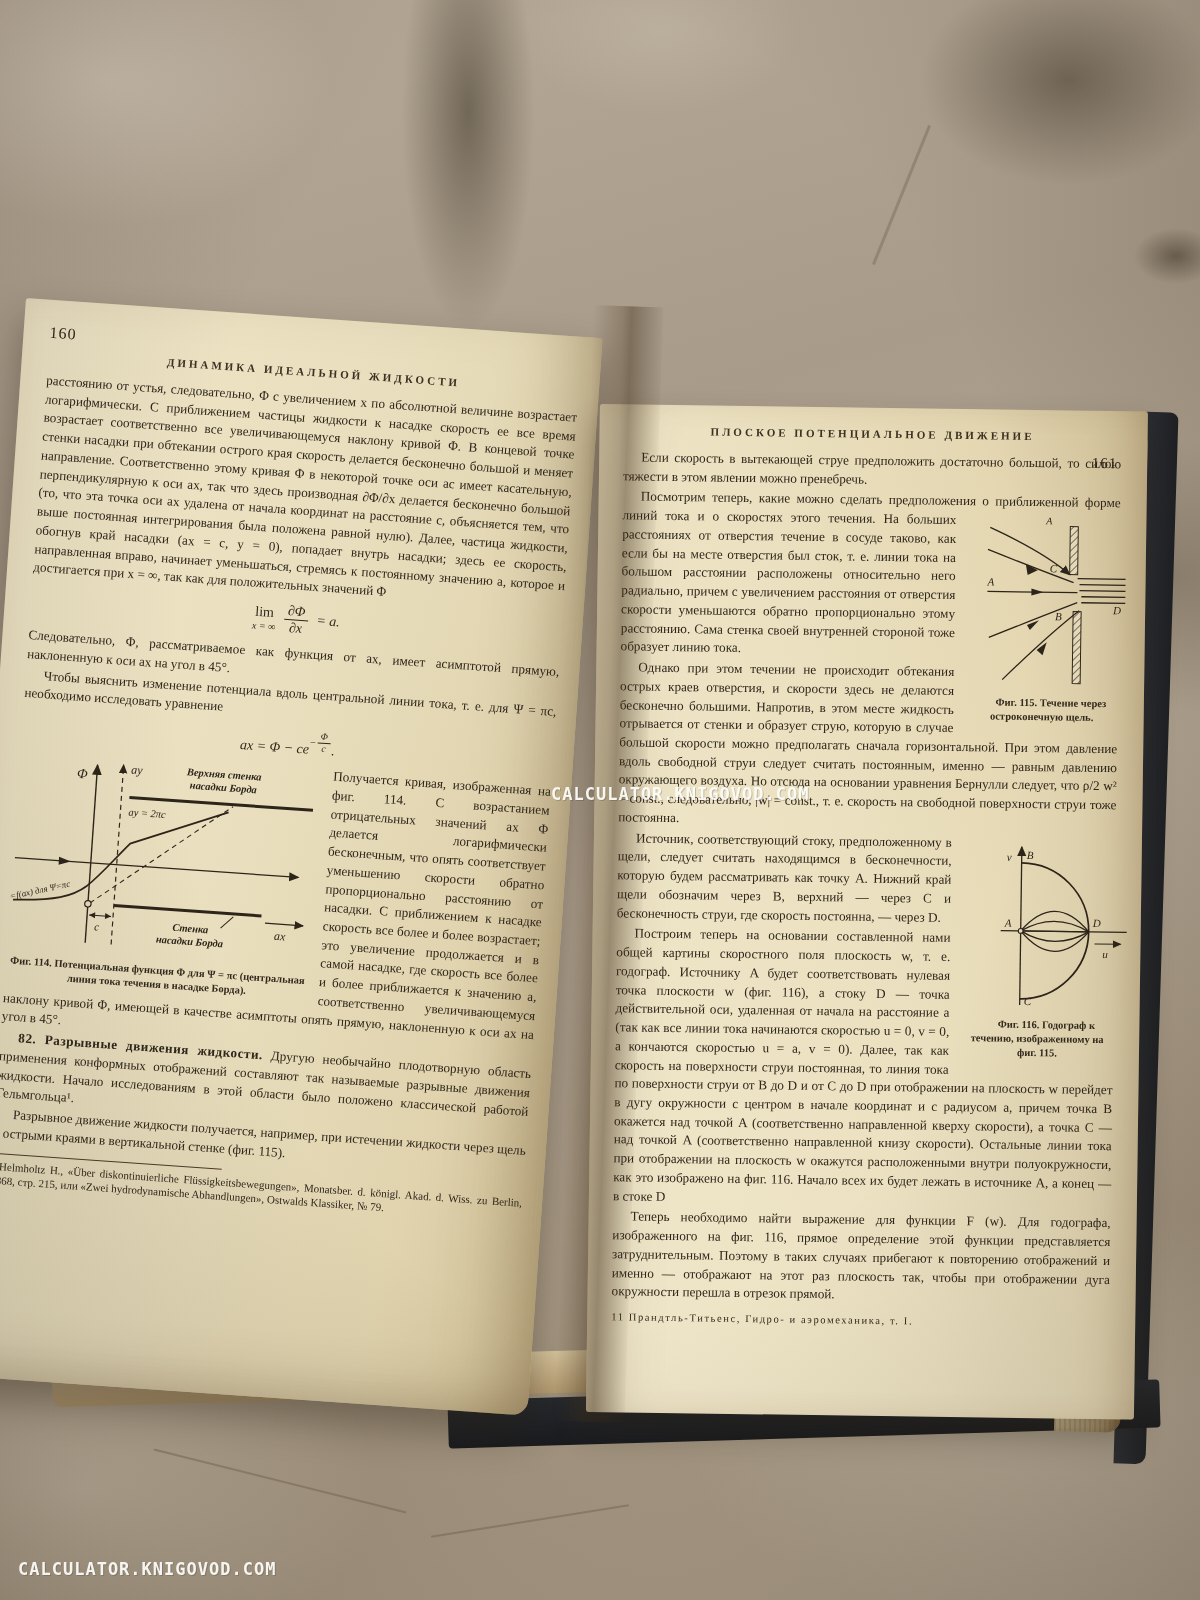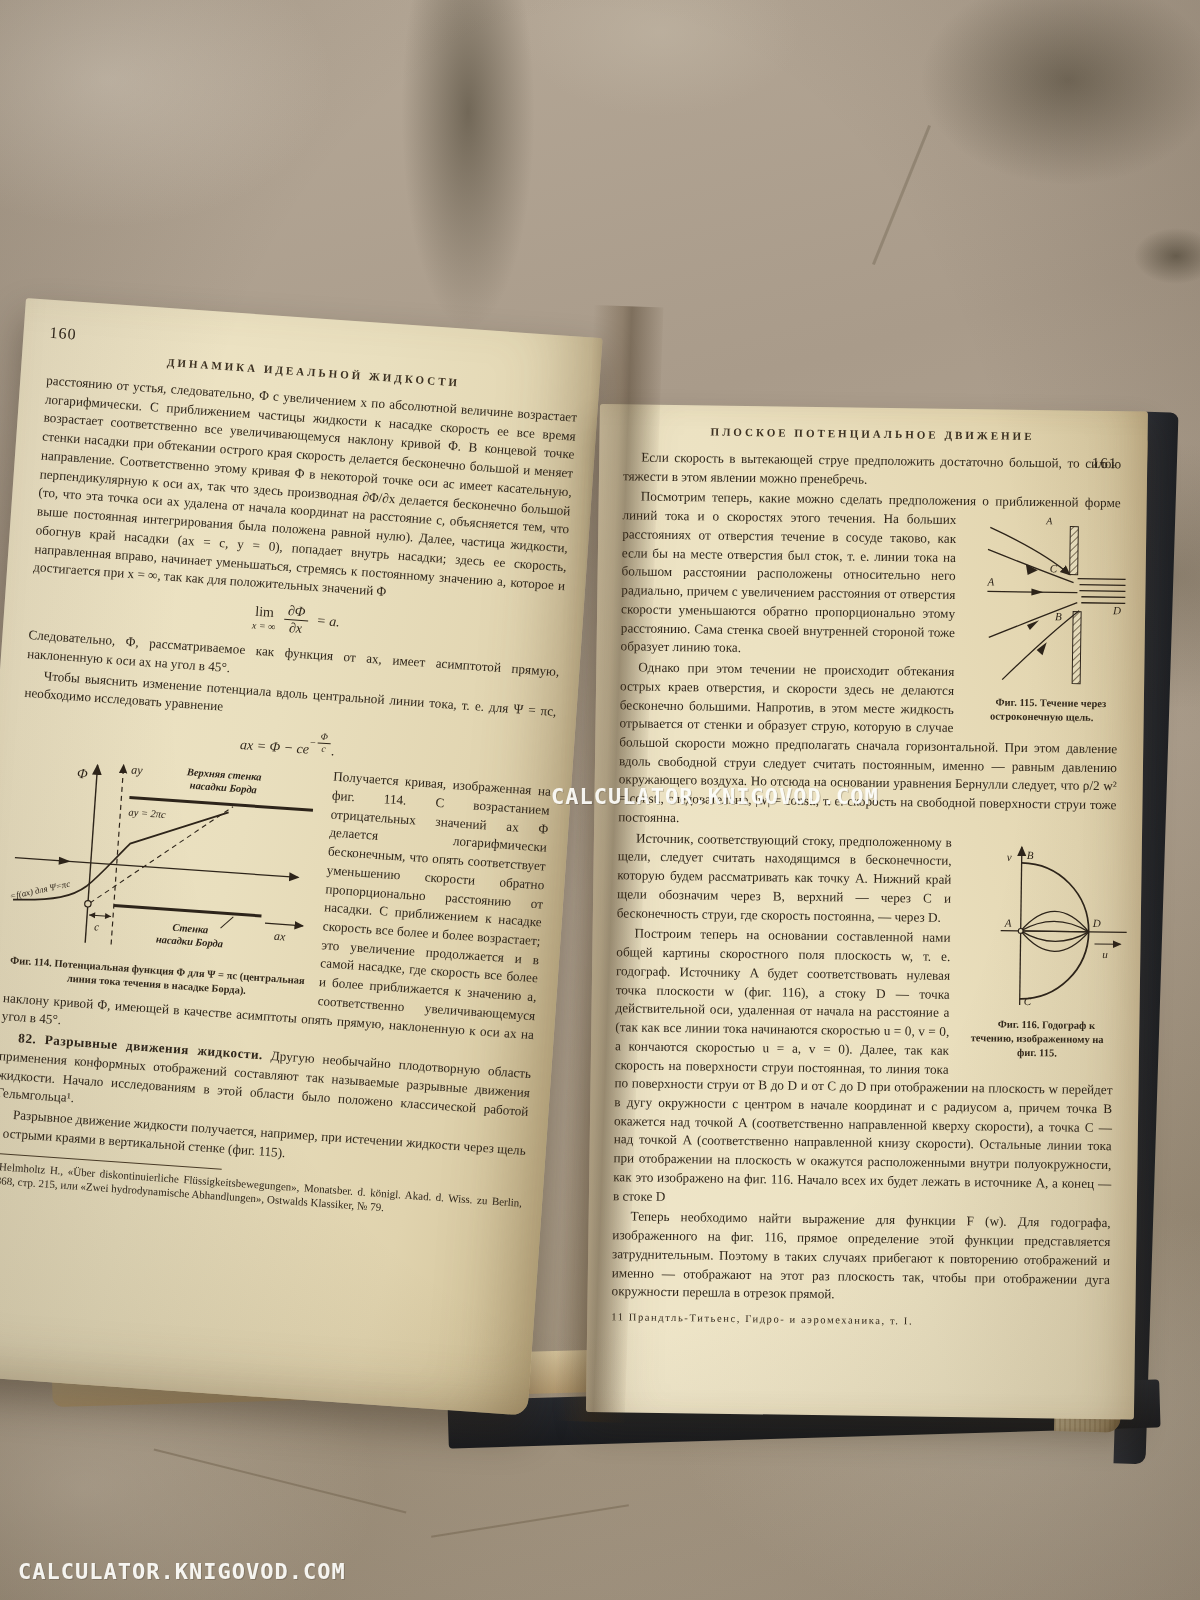--- a/index.html
+++ b/index.html
@@ -71,21 +71,21 @@
   .f116{float:right;width:152px;margin:2px 0 6px 12px;}
   .figcap{display:block;font-size:10.5px;line-height:1.3;text-align:center;font-weight:600;margin-top:4px;color:#33291c;}
   .clear{clear:both;}
   .fnrule{width:230px;border-top:1.4px solid #4a3c28;margin:10px 0 5px 0;}
   .fn{font-size:11px;line-height:1.35;text-align:justify;margin:0;}
   .pfooter{font-size:10.5px;letter-spacing:1.6px;margin-top:10px;color:#33291c;}
   svg text{font-family:"Liberation Serif","DejaVu Serif",serif;fill:#2d241a;}
   .vignette{position:absolute;inset:0;z-index:6;pointer-events:none;
     background:radial-gradient(ellipse at 50% 42%,transparent 50%,rgba(48,37,24,.22) 100%);}
   .wm{position:absolute;z-index:7;font-family:"DejaVu Sans Mono","Liberation Mono",monospace;
-    font-size:22px;font-weight:bold;letter-spacing:1px;color:#fdfdfa;opacity:.93;
+    font-size:17px;font-weight:bold;letter-spacing:1px;color:#fdfdfa;opacity:.93;
     text-shadow:1px 1px 0 rgba(60,50,40,.25);}
   .wm-center{left:551px;top:784px;}
   .wm-bottom{left:18px;top:1559px;}
 </style>
 </head>
 <body>
 
 <div class="scene">
   <div class="wall"></div>
   <div class="crack crack1"></div>

